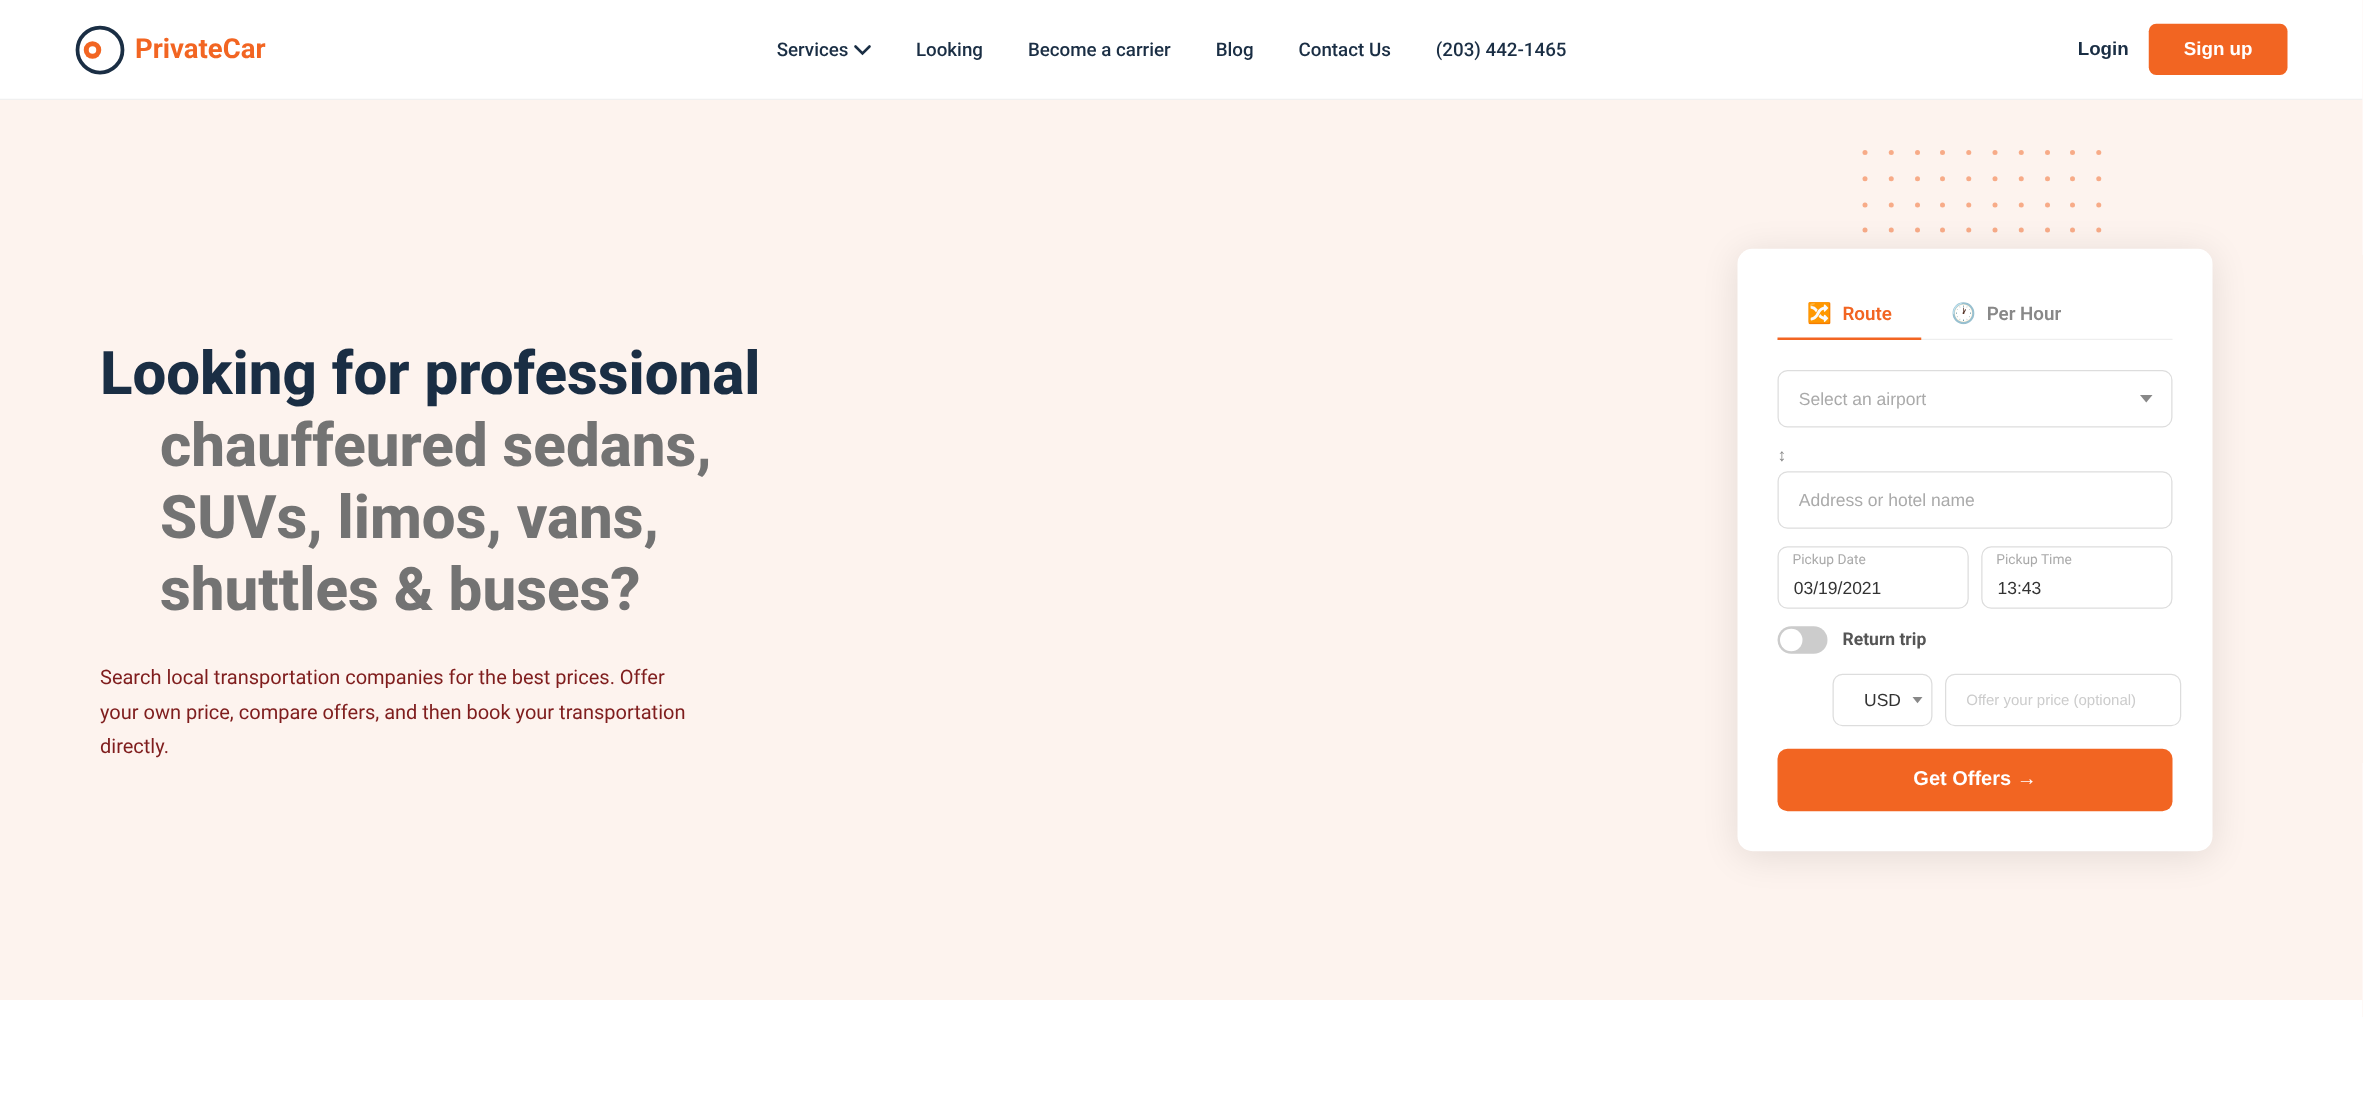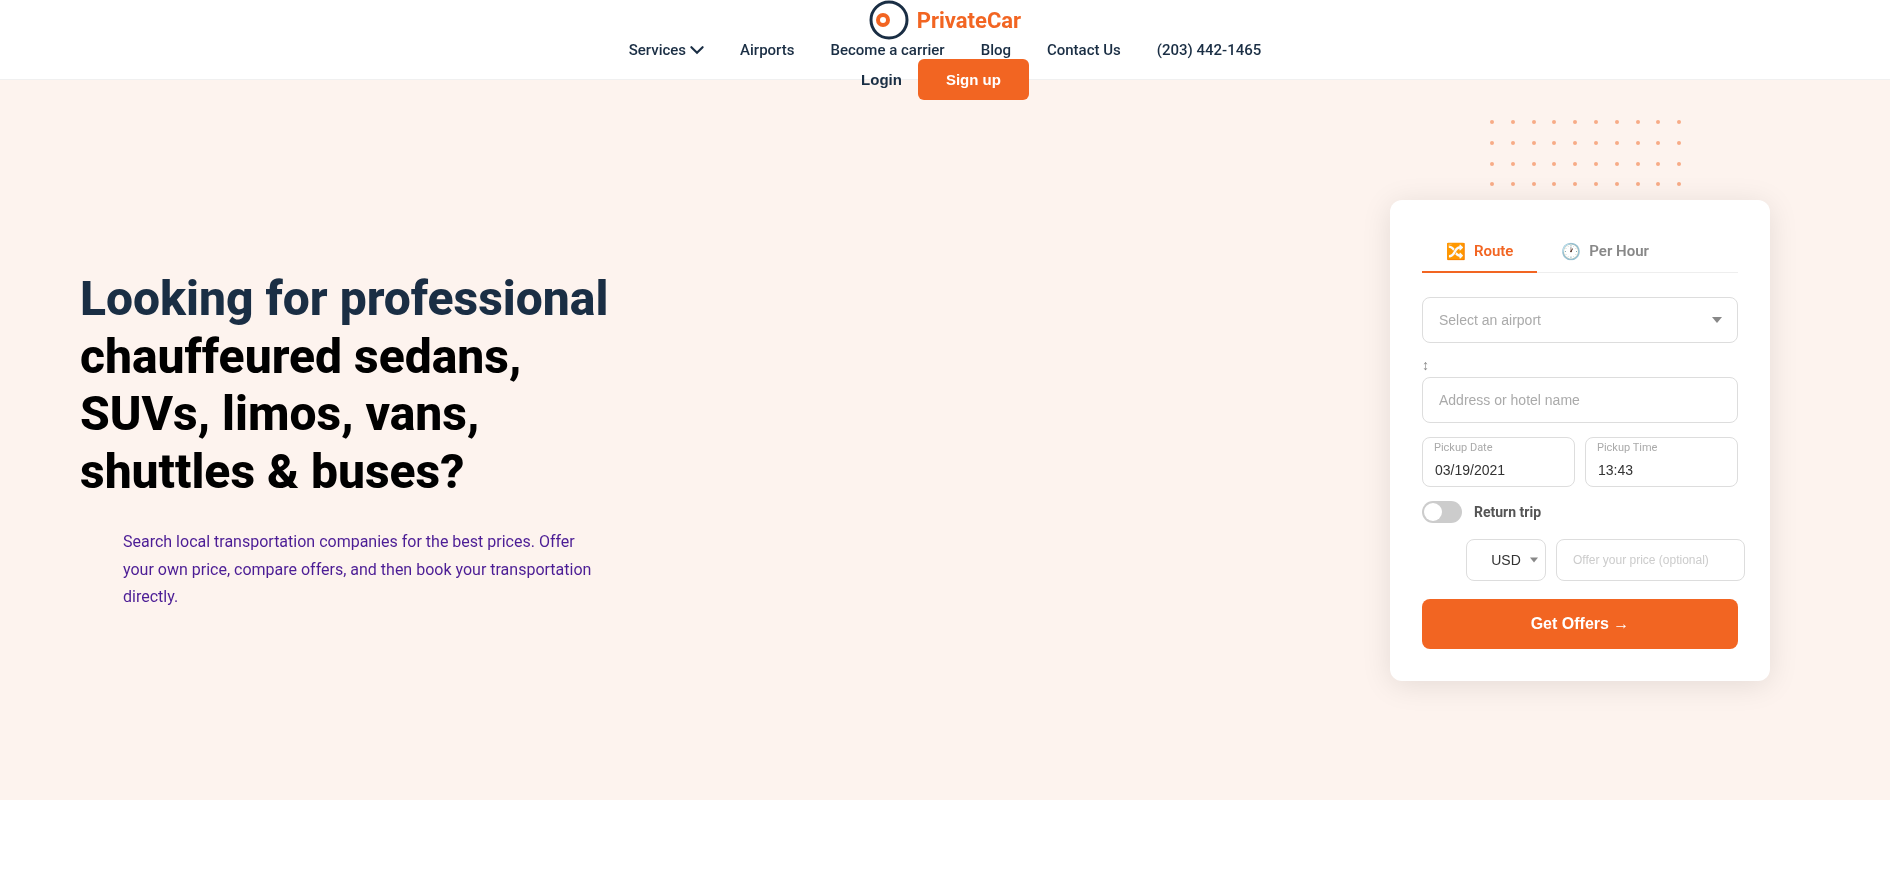--- a/index.html
+++ b/index.html
@@ -9,21 +9,20 @@
     nav {
       display: flex;
       align-items: center;
       justify-content: space-between;
       padding: 0 60px;
       height: 80px;
       background: #fff;
       border-bottom: 1px solid #f0f0f0;
       position: relative;
       z-index: 10;
-      flex-direction: column;
     }
     .nav-logo {
       display: flex;
       align-items: center;
       gap: 8px;
       text-decoration: none;
     }
     .logo-icon {
       width: 40px;
       height: 40px;
@@ -95,28 +94,28 @@
       max-width: 580px;
     }
     .hero-title {
       font-size: 48px;
       font-weight: 800;
       line-height: 1.2;
       color: #1a2e44;
       margin-bottom: 28px;
     }
     .hero-title .highlight {
-      color: #000000;
+      color: #737373;
+      margin-left: 48px;
     }
     .hero-subtitle {
       font-size: 16px;
-      color: #4c1d95;
+      color: #7f1d1d;
       line-height: 1.7;
       max-width: 480px;
-      margin-left: 43px;
     }
 
     
     .dots-decoration {
       position: absolute;
       top: 40px;
       right: 200px;
       width: 200px;
       height: 200px;
       display: grid;
@@ -362,21 +361,21 @@
 
   <ul class="nav-links">
     <li>
       <a href="#" class="services-link">
         <span>Services</span>
         <svg viewBox="0 0 10 6" fill="none" xmlns="http://www.w3.org/2000/svg">
           <path d="M1 1l4 4 4-4" stroke="#1a2e44" stroke-width="1.5" stroke-linecap="round"></path>
         </svg>
       </a>
     </li>
-    <li><a href="#">Airports</a></li>
+    <li><a href="#">Looking</a></li>
     <li><a href="#">Become a carrier</a></li>
     <li><a href="#">Blog</a></li>
     <li><a href="#">Contact Us</a></li>
     <li><a href="#">(203) 442-1465</a></li>
   </ul>
 
   <div class="nav-actions">
     <button class="btn-login">Login</button>
     <button class="btn-signup">Sign up</button>
   </div>

